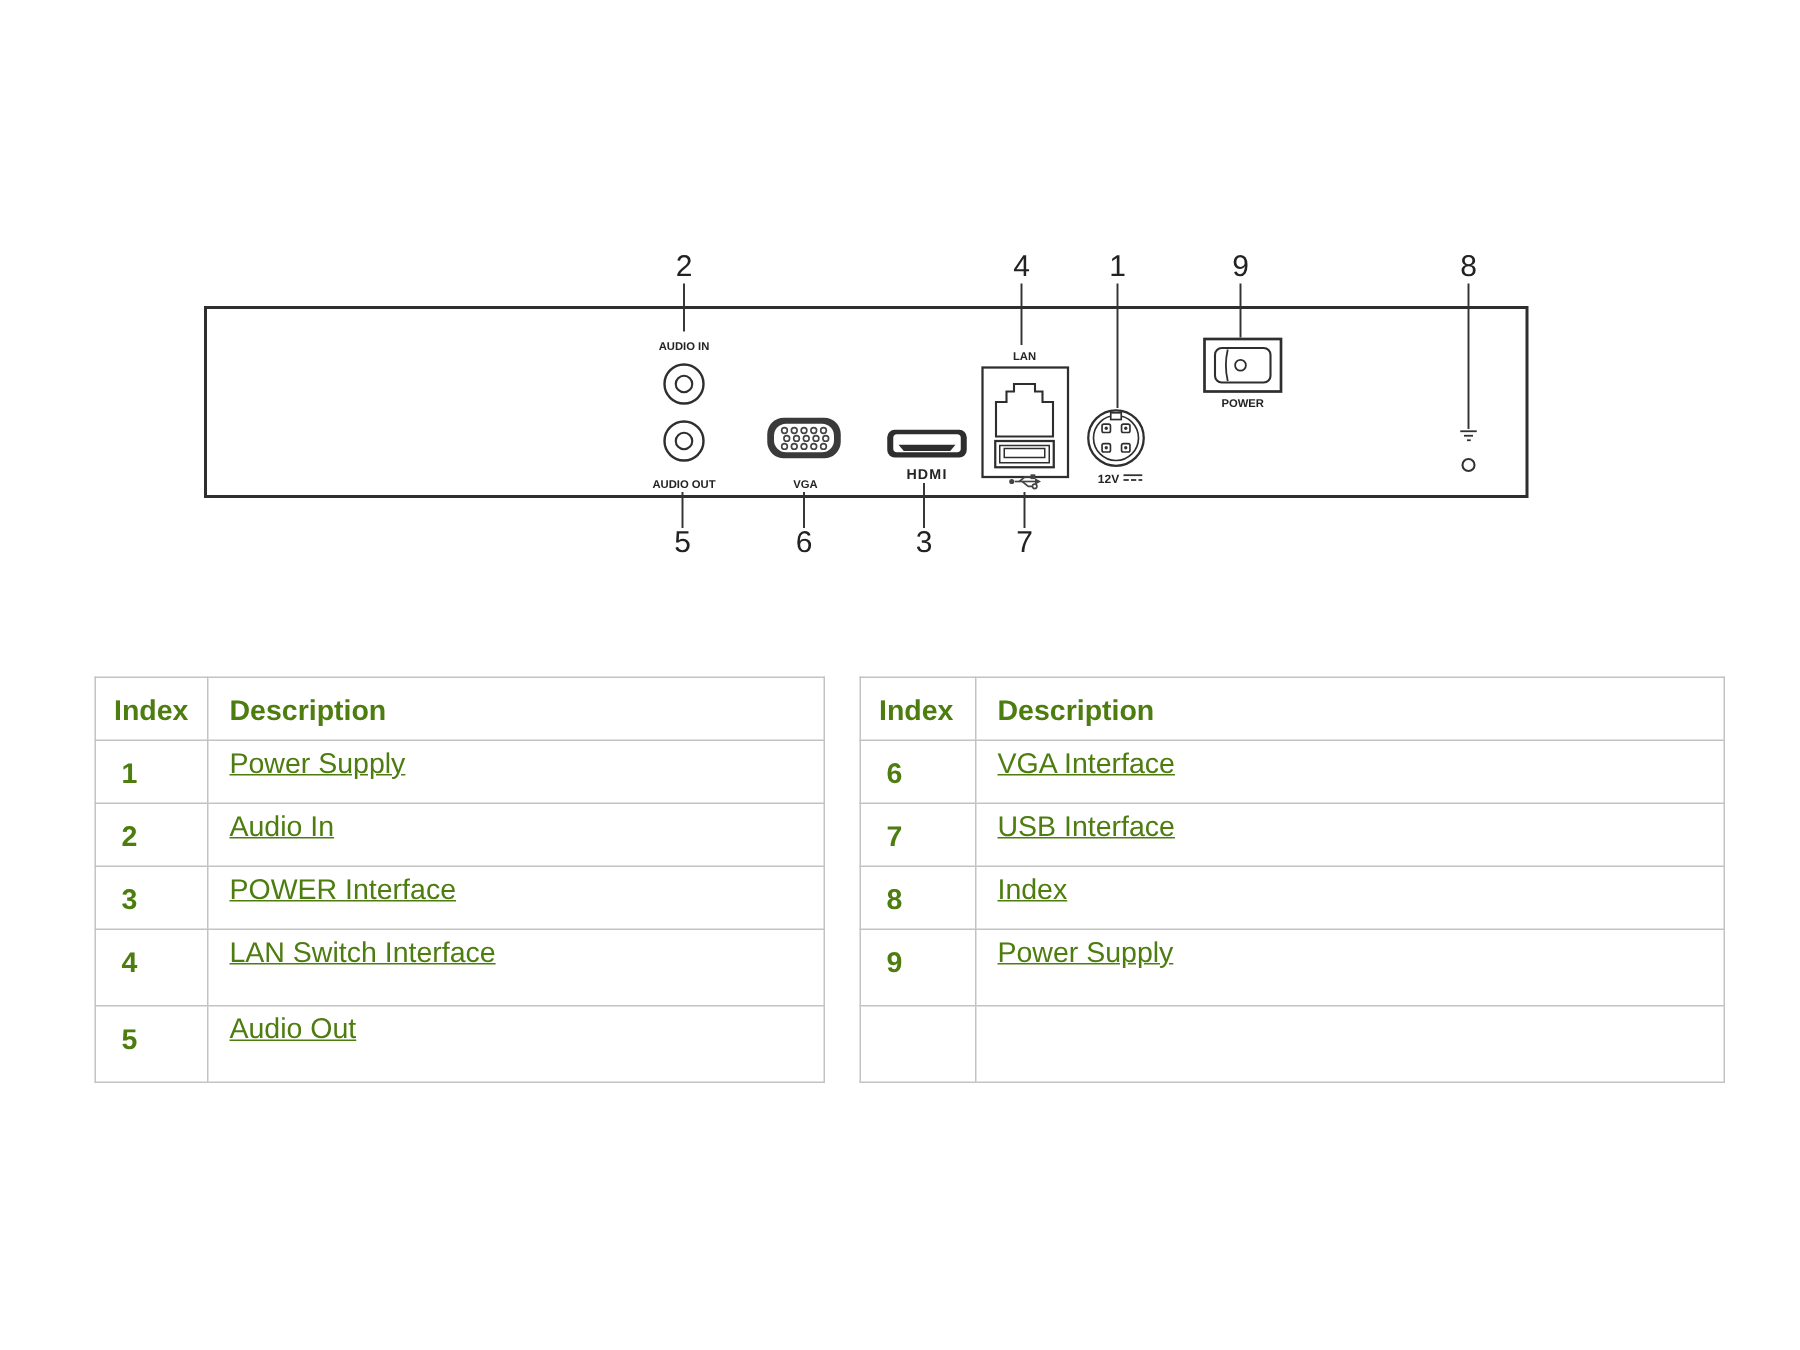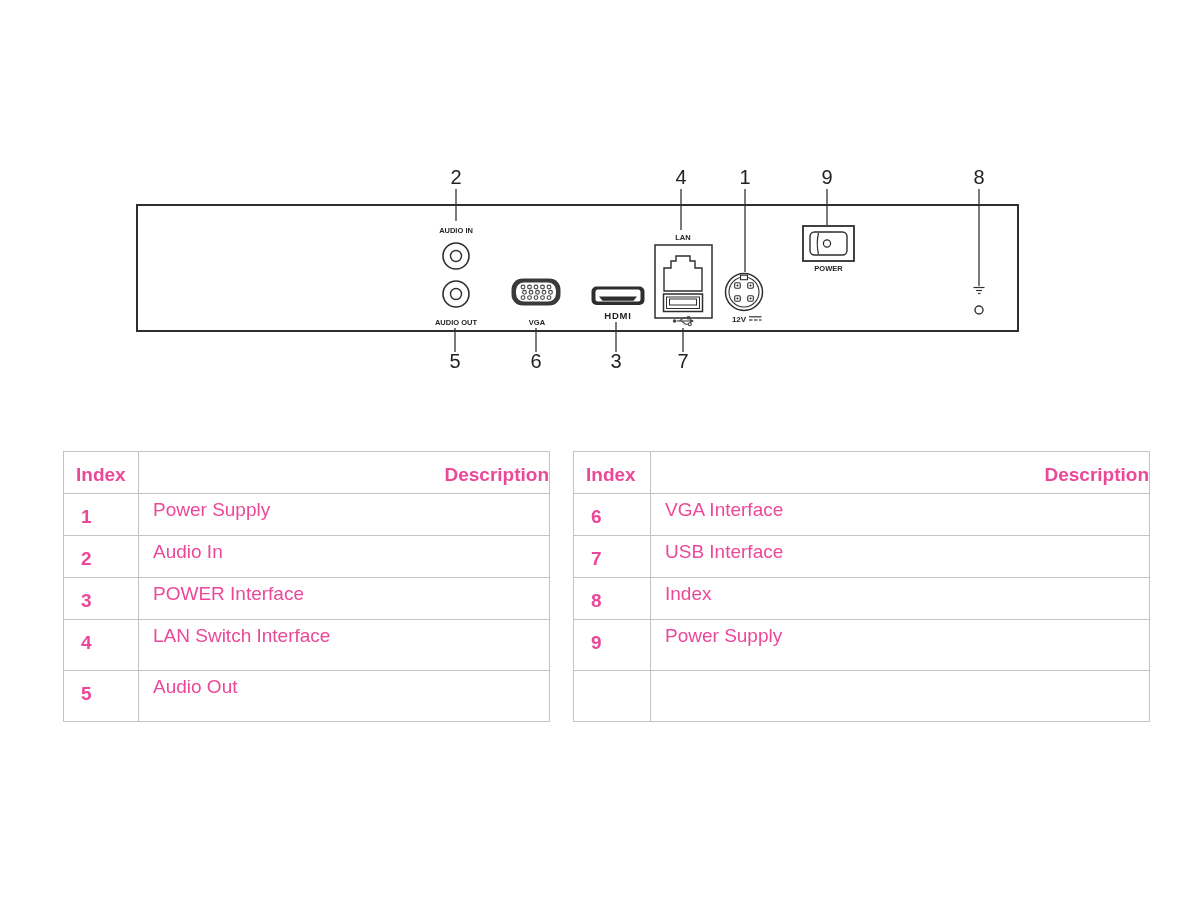--- a/index.html
+++ b/index.html
@@ -9,32 +9,32 @@
   }
   svg.diagram { position:absolute; left:0; top:0; }
   svg text { font-family:"Liberation Sans", sans-serif; fill:#1f1f1f; }
   .callout-num { font-size:20px; fill:#222222; }
   .panel-label { font-weight:bold; font-size:7.5px; fill:#242424; }
   .hdmi-logo  { font-weight:800; font-size:9.5px; letter-spacing:0.8px; fill:#242424; }
   .dc-label   { font-weight:bold; font-size:8px; fill:#242424; }
 
   .desc-table {
     position:absolute; top:451px; border-collapse:collapse; table-layout:fixed;
-    background:#fff; color:#ec4899;
+    background:#fff; color:#4d7c0f;
   }
   #table-left  { left:63px;  width:487px; }
   #table-right { left:573px; width:577px; }
   .desc-table th, .desc-table td {
     border:1.5px solid #c3c3c3; vertical-align:top; overflow:hidden;
     white-space:nowrap; text-align:left;
   }
   .desc-table th { font-size:19px; font-weight:bold; padding:12px 0 0 12px; }
-  .desc-table th.th-desc { padding-left:14px;text-align:right; }
+  .desc-table th.th-desc { padding-left:14px; }
   .desc-table td.idx  { font-size:19px; font-weight:bold; padding:12px 0 0 17px; }
-  .desc-table td.desc { font-size:19px; font-weight:normal; padding:5px 0 0 14px; }
+  .desc-table td.desc { font-size:19px; font-weight:normal; padding:5px 0 0 14px;text-decoration:underline; }
   tr.r42 { height:42px; }
   tr.r51 { height:51px; }
 </style>
 </head>
 <body>
 
 <div class="page">
 
   <svg class="diagram" width="1200" height="430" viewBox="0 0 1200 430">
 

